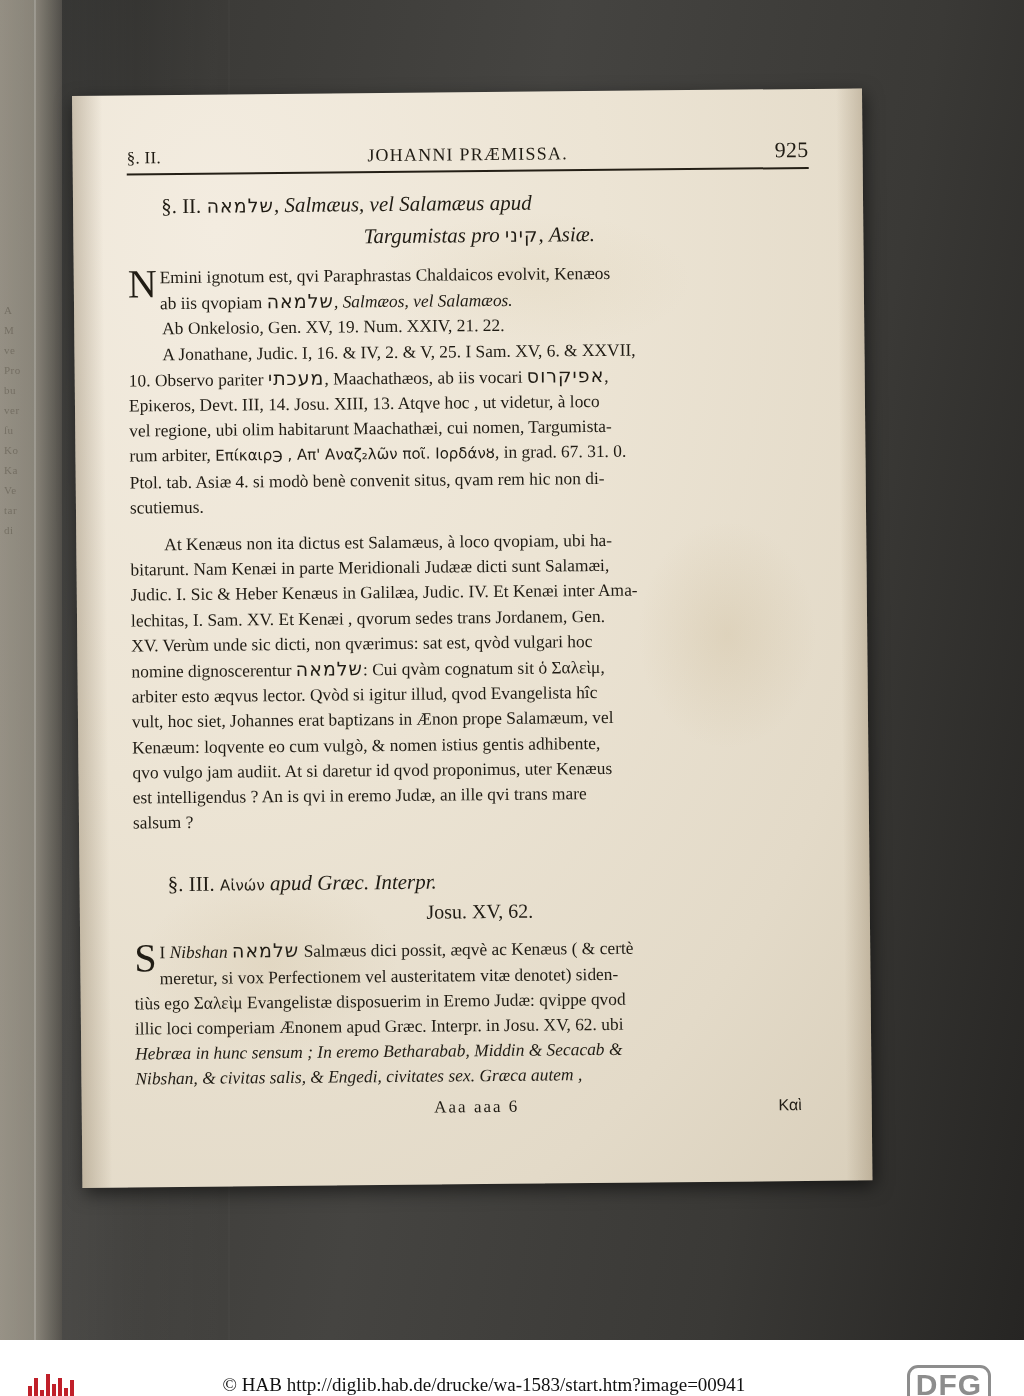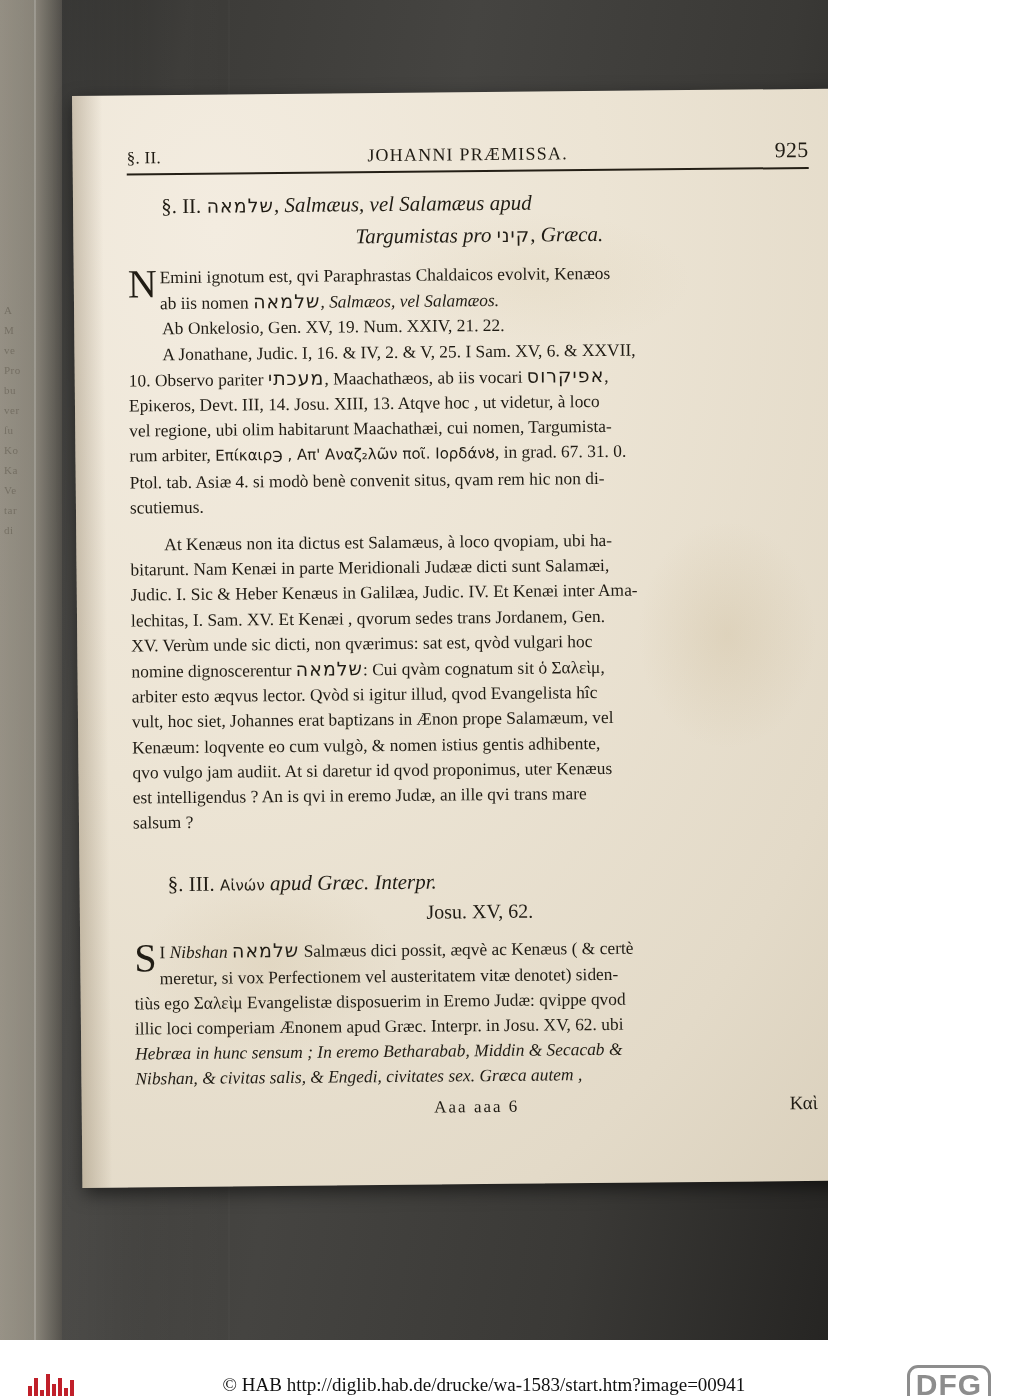--- a/index.html
+++ b/index.html
@@ -12,21 +12,21 @@
     height: 1396px;
     font-family: "Liberation Serif", serif;
     overflow: hidden;
     position: relative;
   }
 
   
   .scan-area {
     position: absolute;
     left: 0; top: 0;
-    width: 828px;
+    width: 1024px;
     height: 1340px;
     background: #84cc16;
     overflow: hidden;
   }
   .bed-gradient {
     position: absolute;
     inset: 0;
     background:
       linear-gradient(100deg, #222220 0%, #3c3b38 18%, #454441 45%, #3a3936 75%, #262523 100%);
   }
@@ -176,25 +176,25 @@
   
   .footline {
     position: relative;
     margin-top: 8px;
     font-size: 17px;
     text-align: center;
     letter-spacing: 2px;
   }
   .catchword {
     position: absolute;
-    right: 0;
+    right: 16px;
     bottom: 0;
-    font-size: 19px;
+    font-size: 16px;
     letter-spacing: 0;
-    font-family: Liberation Serif, serif;
+    font-family: Liberation Sans, sans-serif;
   }
 
   
   .footer-bar {
     position: absolute;
     left: 0;
     top: 1340px;
     width: 1024px;
     height: 56px;
     background: #ffffff;
@@ -280,27 +280,27 @@
         <div class="hdr-right">925</div>
       </div>
       <div class="hdr-rule"></div>
 
       <div class="sec-head">
         <span class="marker">§. II.</span>
         <span class="hebrew">שלמאה</span><span class="ital">, Salmæus, vel Salamæus apud</span>
       </div>
       <div class="sec-head2">
         <span class="ital">Targumistas pro</span>
-        <span class="hebrew">קיני</span><span class="ital">, Græca.</span>
+        <span class="hebrew">קיני</span><span class="ital">, Asiæ.</span>
       </div>
 
       <div class="body-block">
         <span class="dropcap">N</span>
         <p>Emini ignotum est, qvi Paraphrastas Chaldaicos evolvit, Kenæos</p>
-        <p><span>ab iis nomen </span><span class="hebrew">שלמאה</span><span class="ital">, Salmæos, vel Salamæos.</span></p>
+        <p><span>ab iis qvopiam </span><span class="hebrew">שלמאה</span><span class="ital">, Salmæos, vel Salamæos.</span></p>
         <p class="indent">Ab Onkelosio, Gen. XV, 19. Num. XXIV, 21. 22.</p>
         <p class="indent">A Jonathane, Judic. I, 16. &amp; IV, 2. &amp; V, 25. I Sam. XV, 6. &amp; XXVII,</p>
         <p><span>10. Observo pariter </span><span class="hebrew">מעכתי</span><span>, Maachathæos, ab iis vocari </span><span class="hebrew">אפיקרוס</span><span>,</span></p>
         <p>Epiκeros, Devt. III, 14. Josu. XIII, 13. Atqve hoc , ut videtur, à loco</p>
         <p>vel regione, ubi olim habitarunt Maachathæi, cui nomen, Targumista-</p>
         <p><span>rum arbiter, </span><span class="greek">Επίκαιρ℈ , Απ' Αναζ₂λῶν ποῖ. Ιορδάνȣ</span><span>, in grad. 67. 31. 0.</span></p>
         <p>Ptol. tab. Asiæ 4. si modò benè convenit situs, qvam rem hic non di-</p>
         <p>scutiemus.</p>
       </div>
 

